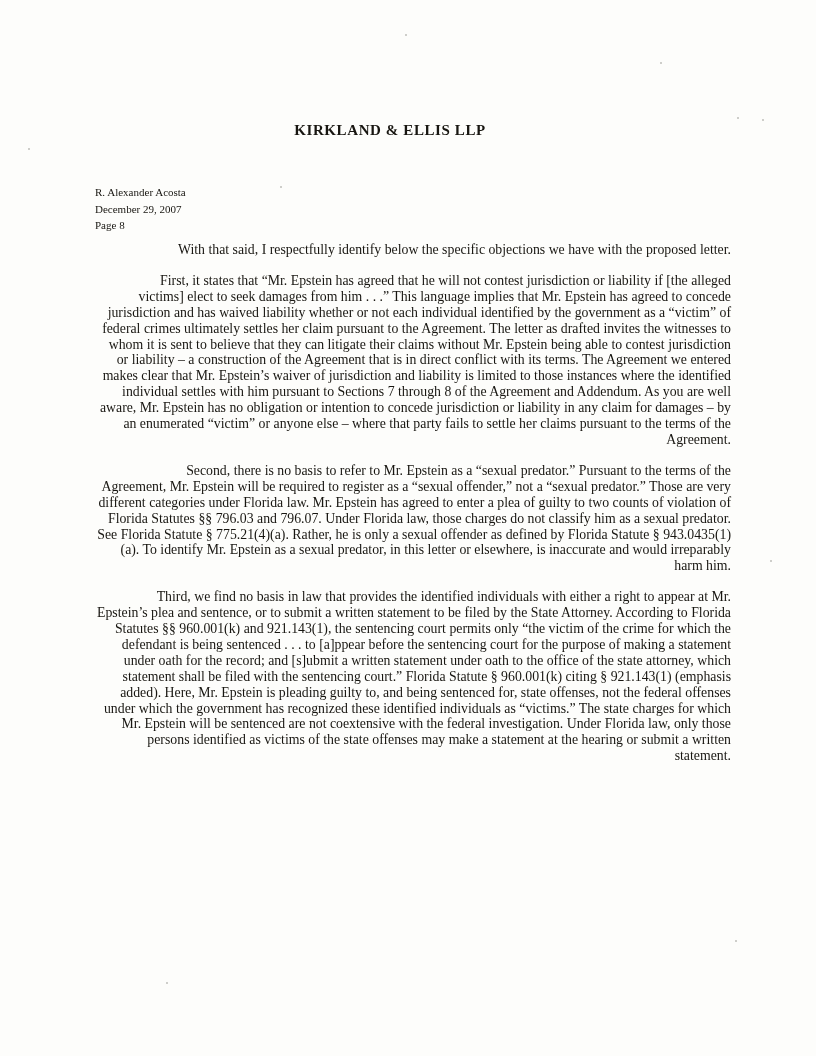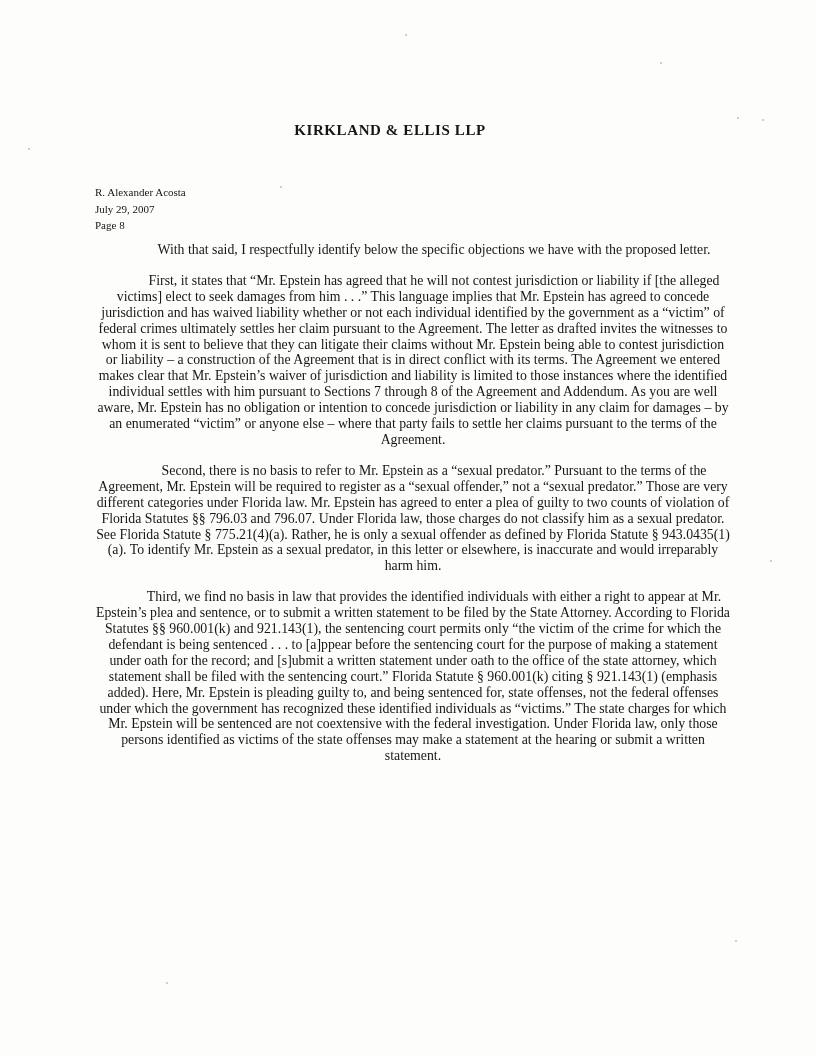--- a/index.html
+++ b/index.html
@@ -35,21 +35,21 @@
     line-height: 16.5px;
     margin-top: 36px;
   }
   .letter-body {
     position: absolute;
     top: 242px;
     left: 95px;
     width: 636px;
     font-size: 13.8px;
     line-height: 15.9px;
-    text-align: center;
+    text-align: right;
   }
   .para {
     margin: 0 0 15px 0;
     text-indent: 42px;
   }
   .speck {
     position: absolute;
     background: #8a8a84;
     border-radius: 50%;
     opacity: 0.55;
@@ -57,21 +57,21 @@
 </style>
 </head>
 <body>
 
 <div class="page">
 
   <div class="letterhead">KIRKLAND &amp; ELLIS LLP</div>
 
   <div class="address-block">
     <div>R. Alexander Acosta</div>
-    <div>July 29, 2007</div>
+    <div>December 29, 2007</div>
     <div>Page 8</div>
   </div>
 
   <div class="letter-body">
     <p class="para">With that said, I respectfully identify below the specific objections we have with the proposed letter.</p>
     <p class="para">First, it states that “Mr. Epstein has agreed that he will not contest jurisdiction or liability if [the alleged victims] elect to seek damages from him . . .” This language implies that Mr. Epstein has agreed to concede jurisdiction and has waived liability whether or not each individual identified by the government as a “victim” of federal crimes ultimately settles her claim pursuant to the Agreement. The letter as drafted invites the witnesses to whom it is sent to believe that they can litigate their claims without Mr. Epstein being able to contest jurisdiction or liability – a construction of the Agreement that is in direct conflict with its terms. The Agreement we entered makes clear that Mr. Epstein’s waiver of jurisdiction and liability is limited to those instances where the identified individual settles with him pursuant to Sections 7 through 8 of the Agreement and Addendum. As you are well aware, Mr. Epstein has no obligation or intention to concede jurisdiction or liability in any claim for damages – by an enumerated “victim” or anyone else – where that party fails to settle her claims pursuant to the terms of the Agreement.</p>
     <p class="para">Second, there is no basis to refer to Mr. Epstein as a “sexual predator.” Pursuant to the terms of the Agreement, Mr. Epstein will be required to register as a “sexual offender,” not a “sexual predator.” Those are very different categories under Florida law. Mr. Epstein has agreed to enter a plea of guilty to two counts of violation of Florida Statutes §§ 796.03 and 796.07. Under Florida law, those charges do not classify him as a sexual predator. See Florida Statute § 775.21(4)(a). Rather, he is only a sexual offender as defined by Florida Statute § 943.0435(1)(a). To identify Mr. Epstein as a sexual predator, in this letter or elsewhere, is inaccurate and would irreparably harm him.</p>
     <p class="para">Third, we find no basis in law that provides the identified individuals with either a right to appear at Mr. Epstein’s plea and sentence, or to submit a written statement to be filed by the State Attorney. According to Florida Statutes §§ 960.001(k) and 921.143(1), the sentencing court permits only “the victim of the crime for which the defendant is being sentenced . . . to [a]ppear before the sentencing court for the purpose of making a statement under oath for the record; and [s]ubmit a written statement under oath to the office of the state attorney, which statement shall be filed with the sentencing court.” Florida Statute § 960.001(k) citing § 921.143(1) (emphasis added). Here, Mr. Epstein is pleading guilty to, and being sentenced for, state offenses, not the federal offenses under which the government has recognized these identified individuals as “victims.” The state charges for which Mr. Epstein will be sentenced are not coextensive with the federal investigation. Under Florida law, only those persons identified as victims of the state offenses may make a statement at the hearing or submit a written statement.</p>
   </div>
 

